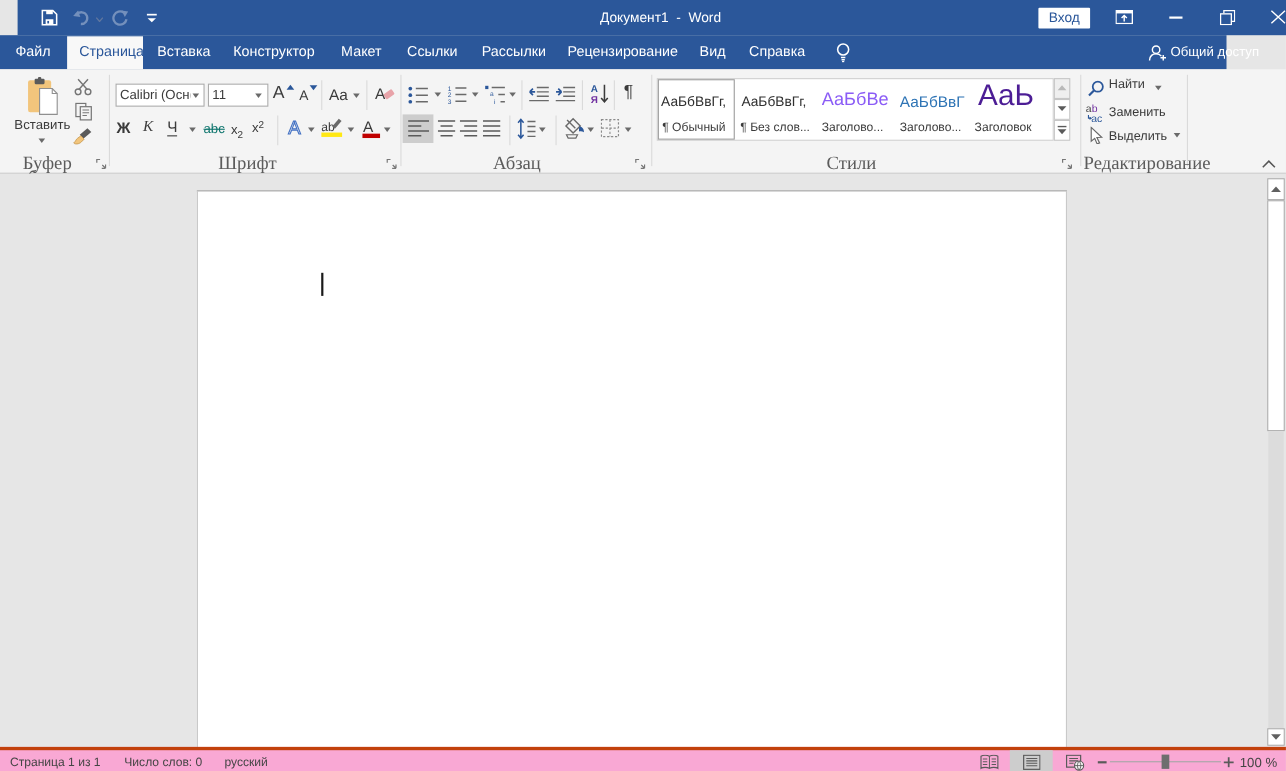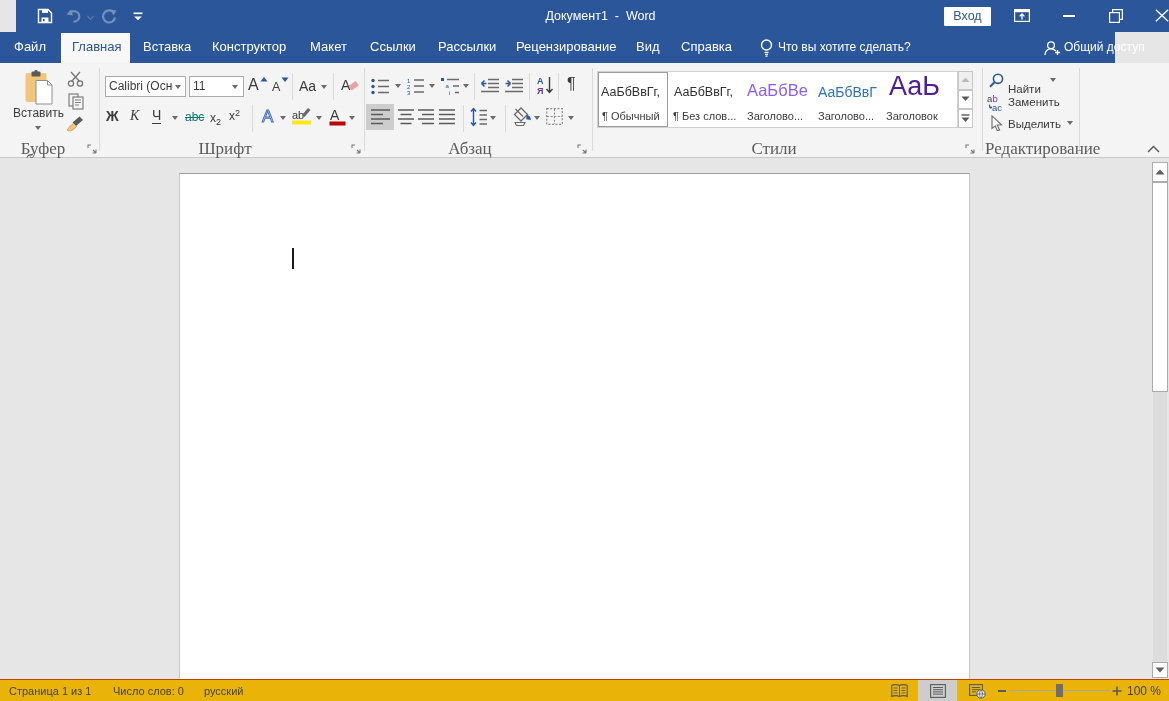--- a/index.html
+++ b/index.html
@@ -23,21 +23,21 @@
 .btxt { position:absolute; color:#3B3B3B; font-size:11.5px; line-height:13px; }
 .combo { position:absolute; background:#FFFFFF; border:1px solid #ABABAB; }
 .dd { position:absolute; width:0; height:0; border-left:3.5px solid transparent; border-right:3.5px solid transparent; border-top:4px solid #6A6A6A; }
 
 
 #docarea { position:absolute; left:0; top:158px; width:1169px; height:521px; background:#E6E6E6; }
 #page { position:absolute; left:179px; top:15px; width:791px; height:506px; background:#FFFFFF; border-top:1px solid #9E9E9E; border-left:1px solid #C9C9C9; border-right:1px solid #C9C9C9; }
 #cursor { position:absolute; left:292px; top:90px; width:1.5px; height:21px; background:#1A1A1A; }
 
 
-#statusbar { position:absolute; left:0; top:679px; width:1169px; height:22px; background:#eab308; border-top:1px solid #c2410c; }
+#statusbar { position:absolute; left:0; top:679px; width:1169px; height:22px; background:#f9a8d4; border-top:3px solid #c2410c; }
 .stxt { position:absolute; top:5px; font-size:11px; color:#454545; }
 </style>
 </head>
 <body>
 <div id="app">
 
   <div id="titlebar">
     <svg class="abs" style="left:21px;top:8px" width="16" height="16" viewBox="0 0 16 16">
       <path d="M1.5 1.5 H11 L14.5 5 V14.5 H1.5 Z" fill="none" stroke="#FFFFFF" stroke-width="1.4"></path>
       <rect x="5" y="1.5" width="6" height="3.4" fill="#FFFFFF"></rect>
@@ -72,34 +72,33 @@
       <rect x="0.6" y="3.6" width="9.8" height="9.8" fill="none" stroke="#FFFFFF" stroke-width="1.2"></rect>
     </svg>
     <svg class="abs" style="left:1139px;top:9px" width="14" height="13" viewBox="0 0 14 13">
       <path d="M0.8 0.8 L13.2 12.2 M13.2 0.8 L0.8 12.2" fill="none" stroke="#FFFFFF" stroke-width="1.3"></path>
     </svg>
   </div>
 
   <div id="tabrow">
     <div id="tab-active"></div>
     <div class="tab" style="left:14px;width:31px">Файл</div>
-    <div class="tab" style="left:72px;width:48px;color:#2B579A">Главная</div>
+    <div class="tab" style="left:72px;width:48px;color:#2B579A">Страница</div>
     <div class="tab" style="left:143px;width:48px">Вставка</div>
     <div class="tab" style="left:212px;width:74px">Конструктор</div>
     <div class="tab" style="left:309px;width:39px">Макет</div>
     <div class="tab" style="left:370px;width:46px">Ссылки</div>
     <div class="tab" style="left:438px;width:57px">Рассылки</div>
     <div class="tab" style="left:516px;width:98px">Рецензирование</div>
     <div class="tab" style="left:636px;width:23px">Вид</div>
     <div class="tab" style="left:680px;width:53px">Справка</div>
     <svg class="abs" style="left:760px;top:7px" width="13" height="18" viewBox="0 0 13 18">
       <circle cx="6.5" cy="6" r="5" fill="none" stroke="#FFFFFF" stroke-width="1.4"></circle>
       <path d="M4.5 13.3 H8.5 M5 15.3 H8 M5.5 17.1 H7.5" stroke="#FFFFFF" stroke-width="1.2"></path>
     </svg>
-    <div class="tab" style="left:778px;width:130px;text-align:left;font-size:12px">Что вы хотите сделать?</div>
     <svg class="abs" style="left:1044px;top:9px" width="18" height="15" viewBox="0 0 18 15">
       <circle cx="7" cy="4.2" r="3.4" fill="none" stroke="#FFFFFF" stroke-width="1.3"></circle>
       <path d="M1 14 C1 9.8, 4 7.8, 7 7.8 C9 7.8, 10.6 8.6, 11.8 10" fill="none" stroke="#FFFFFF" stroke-width="1.3"></path>
       <path d="M13.5 9 V14 M11 11.5 H16" stroke="#FFFFFF" stroke-width="1.3"></path>
     </svg>
     <div class="tab" style="left:1064px;width:84px;text-align:left;font-size:12px">Общий доступ</div>
   </div>
 
   <div id="ribbon">
     <div class="vsep" style="left:99px"></div>
@@ -296,21 +295,21 @@
     <div class="abs" style="left:958px;top:46px;width:15px;height:19px;background:#FFFFFF;border:1px solid #C6C6C6"></div>
     <svg class="abs" style="left:961px;top:51px" width="9" height="9" viewBox="0 0 9 9">
         <path d="M0.5 1 H8.5" stroke="#5A5A5A" stroke-width="1.4"></path>
         <path d="M0.5 3.5 L4.5 8 L8.5 3.5 Z" fill="#5A5A5A"></path>
       </svg>
 
     <svg class="abs" style="left:989px;top:10px" width="15" height="15" viewBox="0 0 15 15">
       <circle cx="9" cy="5.8" r="4.6" fill="none" stroke="#2B579A" stroke-width="1.6"></circle>
       <path d="M5.5 9.3 L1 13.8" stroke="#2B579A" stroke-width="2"></path>
     </svg>
-    <div class="btxt" style="left:1008px;top:20px">Найти</div>
+    <div class="btxt" style="left:1008px;top:8px">Найти</div>
     <div class="dd" style="left:1050px;top:15px"></div>
     <svg class="abs" style="left:987px;top:31px" width="19" height="17" viewBox="0 0 19 17">
       <text x="0" y="8" font-size="9.5" fill="#444444" font-family="Liberation Sans">a</text>
       <text x="5.5" y="8" font-size="9.5" fill="#7030A0" font-family="Liberation Sans">b</text>
       <text x="5" y="16.5" font-size="9.5" fill="#2B579A" font-family="Liberation Sans">ac</text>
       <path d="M2.5 10.5 V13.5 H4.5 M3.5 12.5 L5 13.5 L3.5 14.5" stroke="#2B579A" stroke-width="1" fill="none"></path>
     </svg>
     <div class="btxt" style="left:1008px;top:33px">Заменить</div>
     <svg class="abs" style="left:991px;top:52px" width="12" height="16" viewBox="0 0 12 16">
       <path d="M1 0.8 L10.5 9.8 L6.2 10 L8.6 15 L6.4 15.8 L4.2 10.8 L1 13.4 Z" fill="#FFFFFF" stroke="#6A6A6A" stroke-width="1.1"></path>

